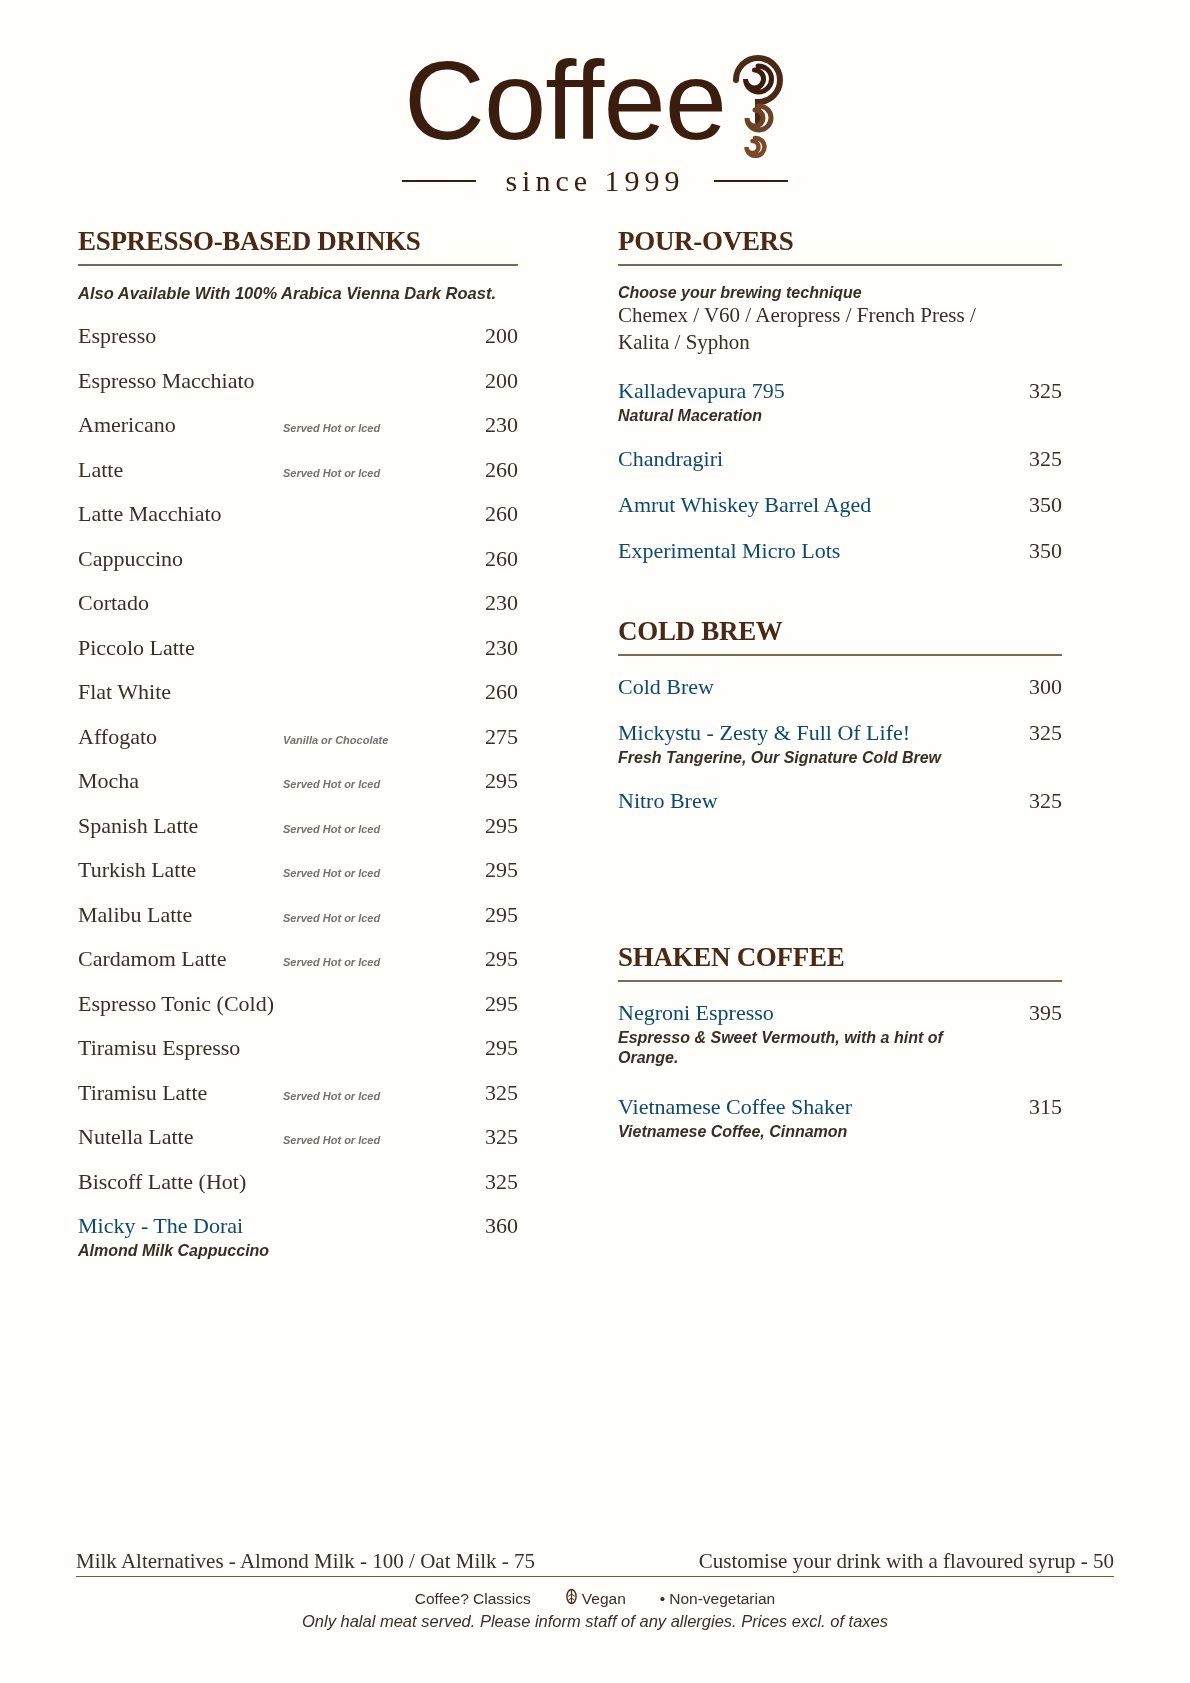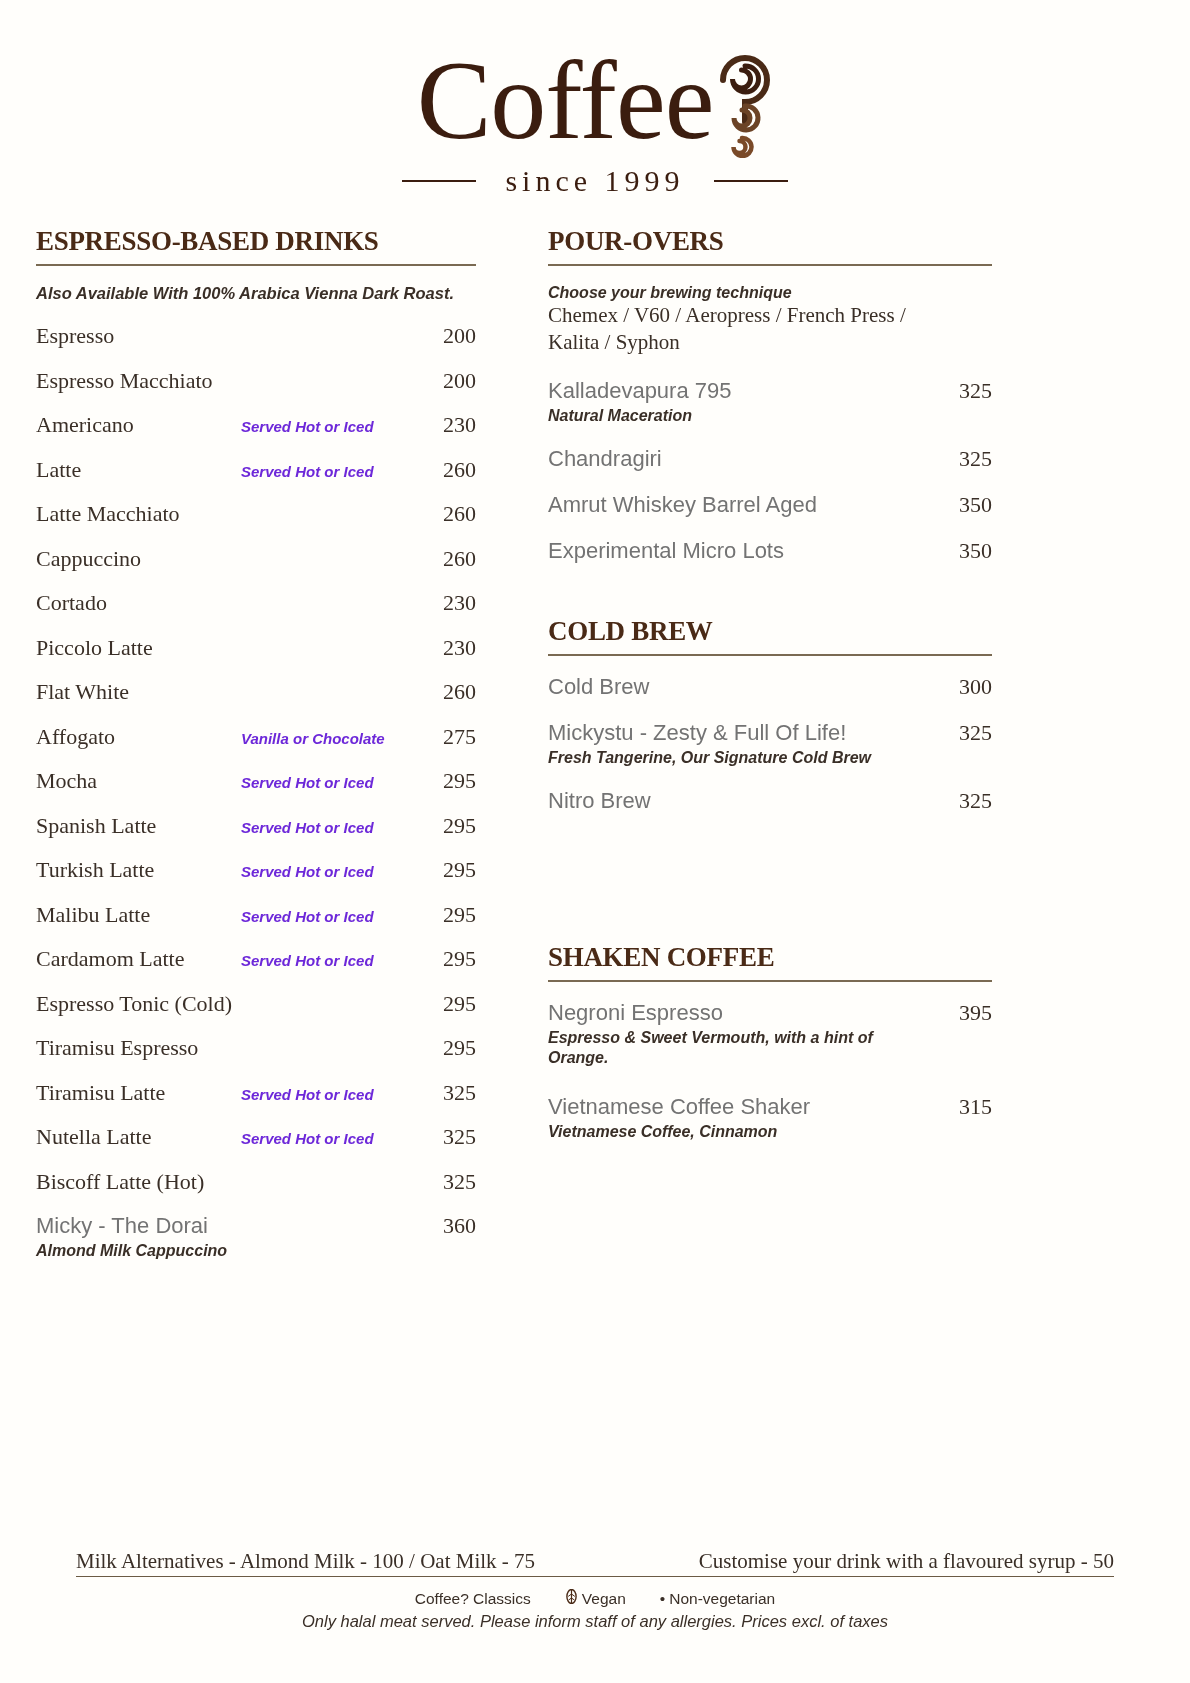--- a/index.html
+++ b/index.html
@@ -11,40 +11,40 @@
     overflow: hidden;
   }
   .page { position: relative; width: 1190px; height: 1683px; padding: 0; }
 
   
   .logo-block { text-align: center; padding-top: 46px; }
   .logo-row {
     display: inline-flex; align-items: flex-start; justify-content: center;
   }
   .logo-word {
-    font-family: Liberation Serif, serif;
+    font-family: Liberation Sans, sans-serif;
     font-size: 112px; line-height: 0.98;
     color: #3b1d0f; letter-spacing: -1px;
   }
   .logo-qmark { position: relative; width: 58px; height: 112px; margin-left: 2px; }
   .logo-qmark svg { position: absolute; top: 4px; left: 0; }
   .logo-since {
     display: flex; align-items: center; justify-content: center;
     gap: 29px; margin-top: 6px;
   }
   .logo-since .rule { width: 74px; height: 2px; background: #3b1d0f; }
   .logo-since .txt {
     font-family: "Liberation Serif", serif;
     font-size: 30px; letter-spacing: 5px; color: #3b1d0f;
   }
 
   
   .columns {
-    display: flex; gap: 72px;
-    padding: 28px 76px 0 36px;
+    display: flex; gap: 100px;
+    padding: 28px 76px 0 78px;
   }
   .col-left { width: 440px; flex: 0 0 440px; }
   .col-right { width: 444px; flex: 0 0 444px; }
 
   .section-head {
     font-family: "Liberation Serif", serif;
     font-weight: bold;
     font-size: 27px;
     letter-spacing: -0.3px;
     color: #4a2a16;
@@ -77,42 +77,42 @@
     margin-bottom: 18.5px;
   }
   .item .name {
     font-family: "Liberation Serif", serif;
     font-size: 22px; color: #3a2f27;
     flex: 0 0 auto;
   }
   .item .desc-inline {
     font-family: "Liberation Sans", sans-serif;
     font-style: italic; font-weight: bold;
-    font-size: 15px; color: #6d28d9;
+    font-size: 11px; color: #737373;
     margin-left: auto; margin-right: 0;
     white-space: nowrap;
   }
   .item .price {
     font-family: "Liberation Serif", serif;
     font-size: 22px; color: #3a2f27;
     width: 54px; text-align: right; flex: 0 0 54px;
   }
   
   .col-left .item { position: relative; }
   .col-left .item .name { width: 205px; flex: 0 0 205px; }
   .col-left .item .desc-inline {
     width: 165px; flex: 0 0 165px; margin-left: 0; text-align: left;
   }
   .col-left .item .price { margin-left: auto; }
 
   .item-block { margin-bottom: 20px; }
   .item-block .toprow { display: flex; align-items: baseline; }
   .item-block .toprow .name {
-    font-family: Liberation Sans, sans-serif;
-    font-size: 22px; color: #737373; flex: 1 1 auto;
+    font-family: Liberation Serif, serif;
+    font-size: 22px; color: #0c4a6e; flex: 1 1 auto;
   }
   .item-block .toprow .price {
     font-family: "Liberation Serif", serif;
     font-size: 22px; color: #3a2f27;
     flex: 0 0 54px; text-align: right;
   }
   .item-block .sub {
     font-family: "Liberation Sans", sans-serif;
     font-style: italic; font-weight: bold;
     font-size: 16px; color: #3a2f27;

